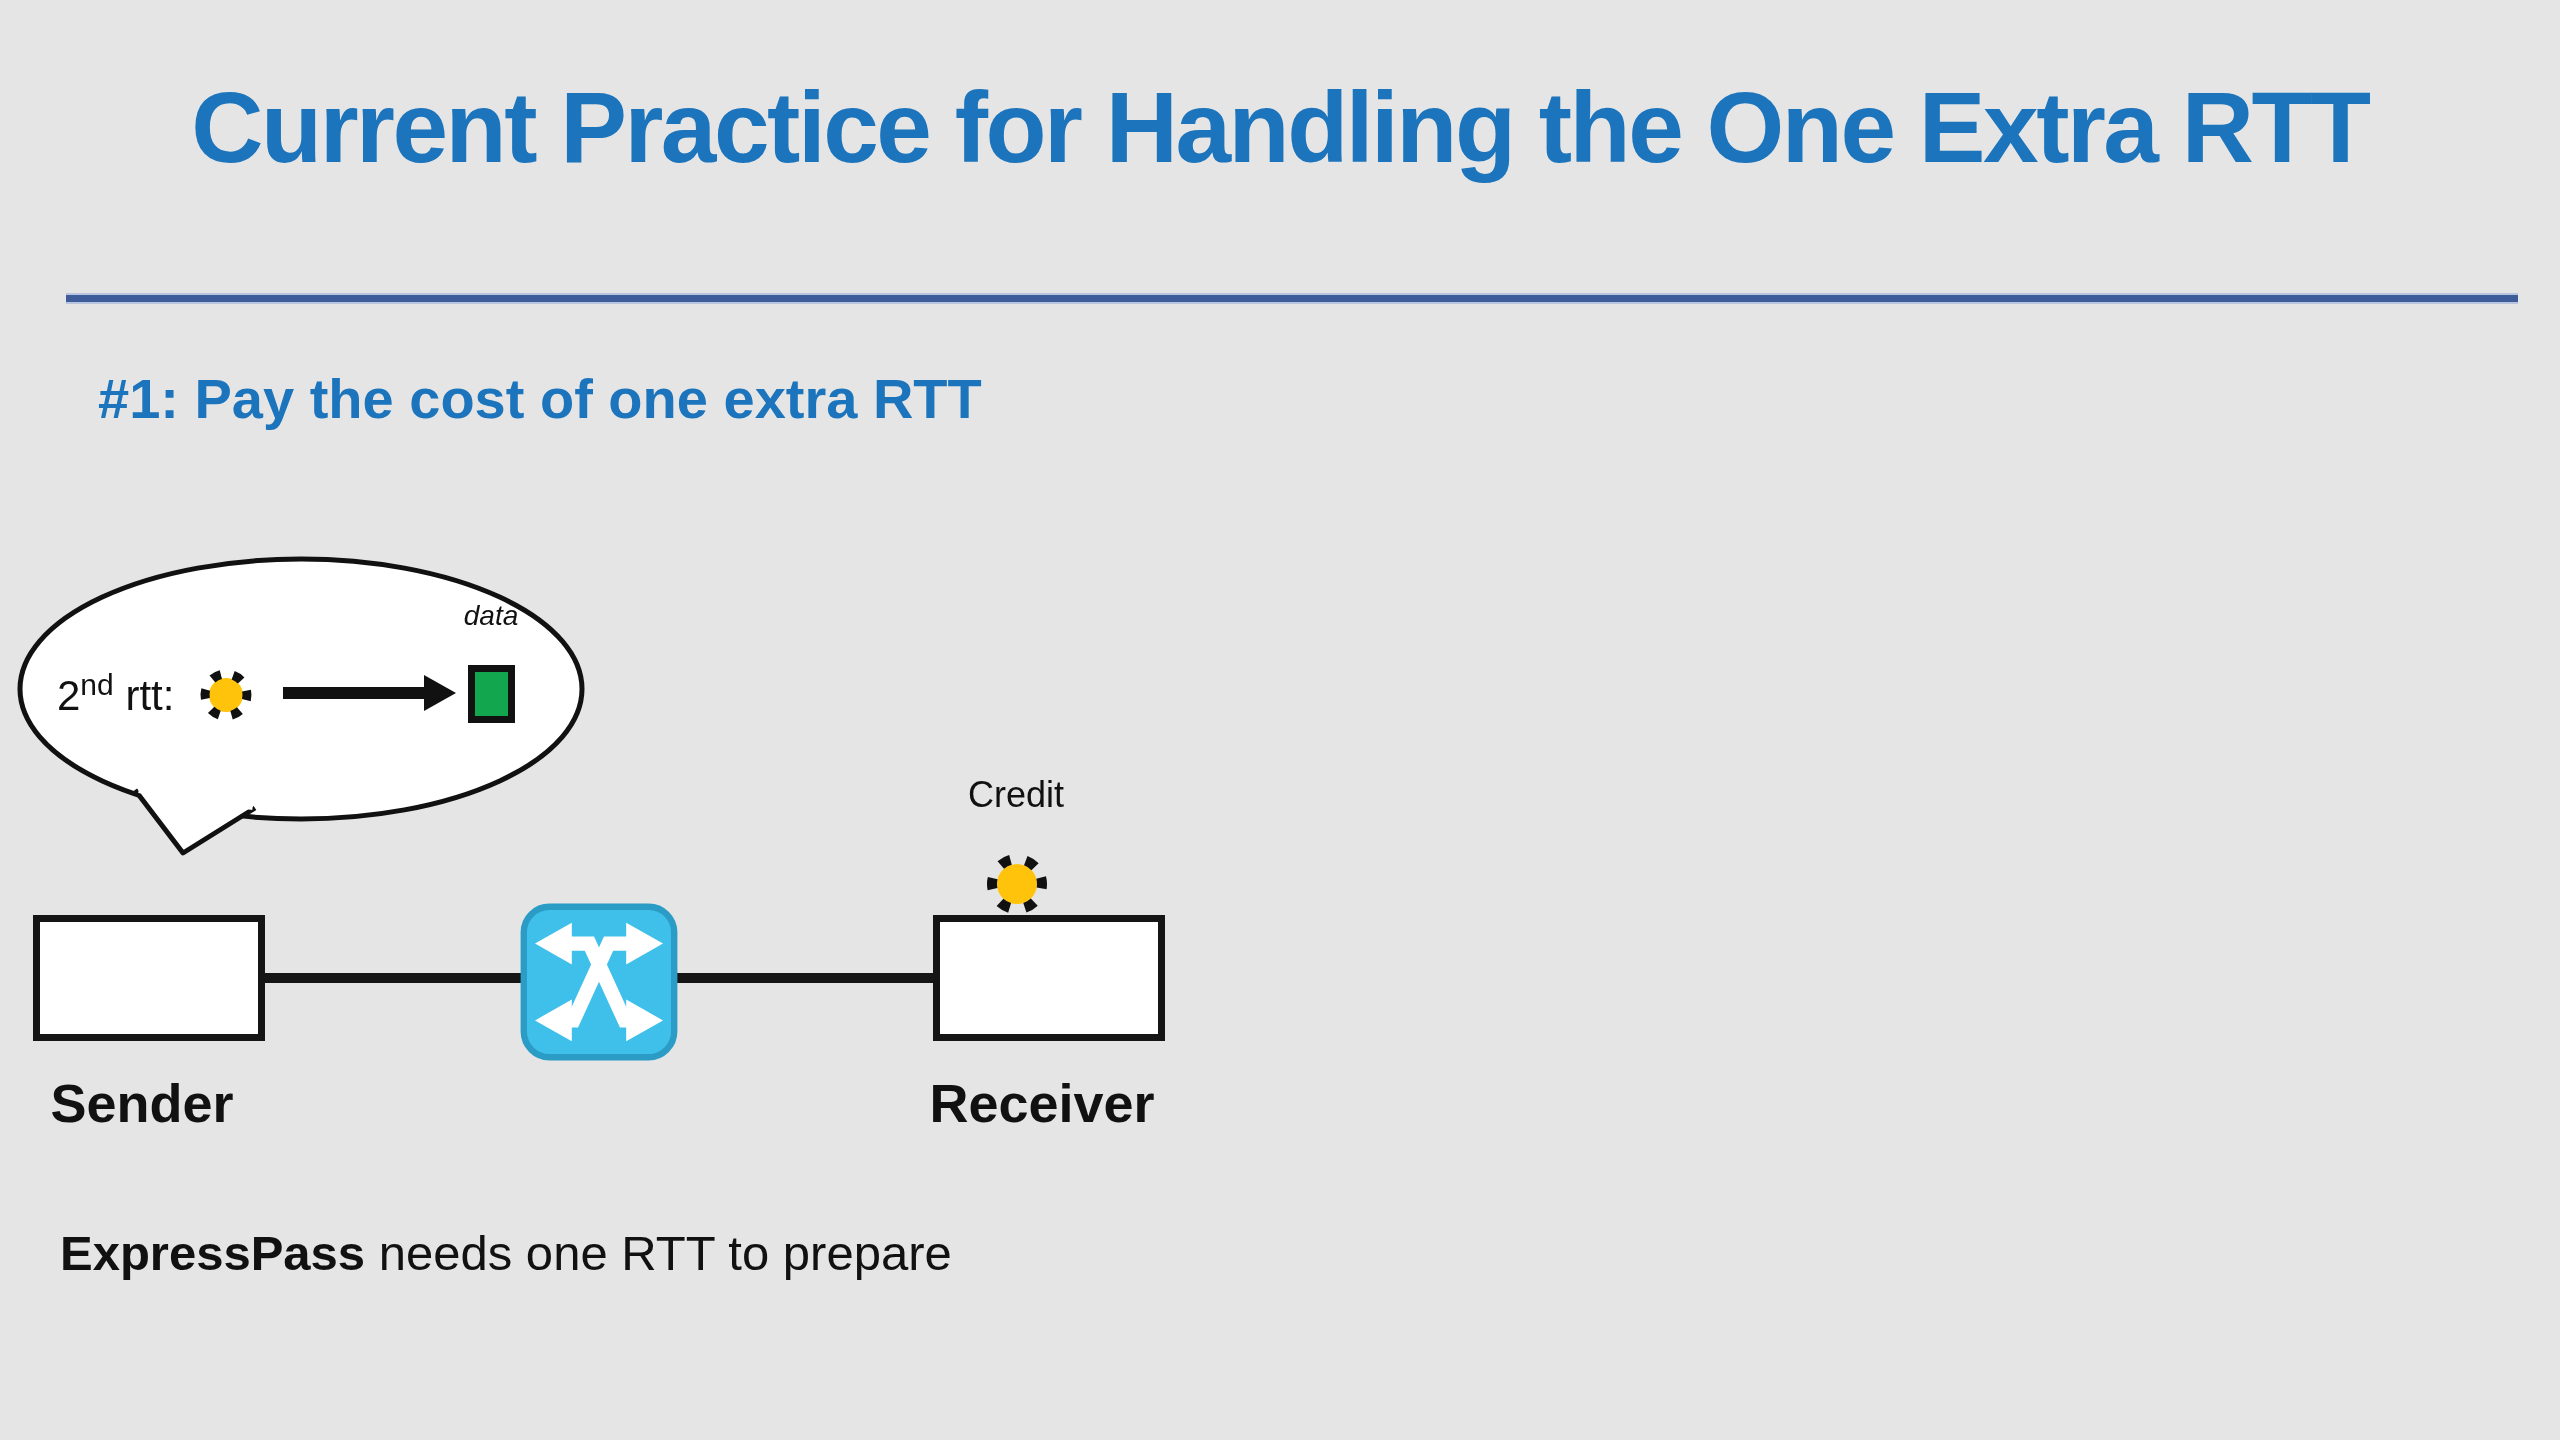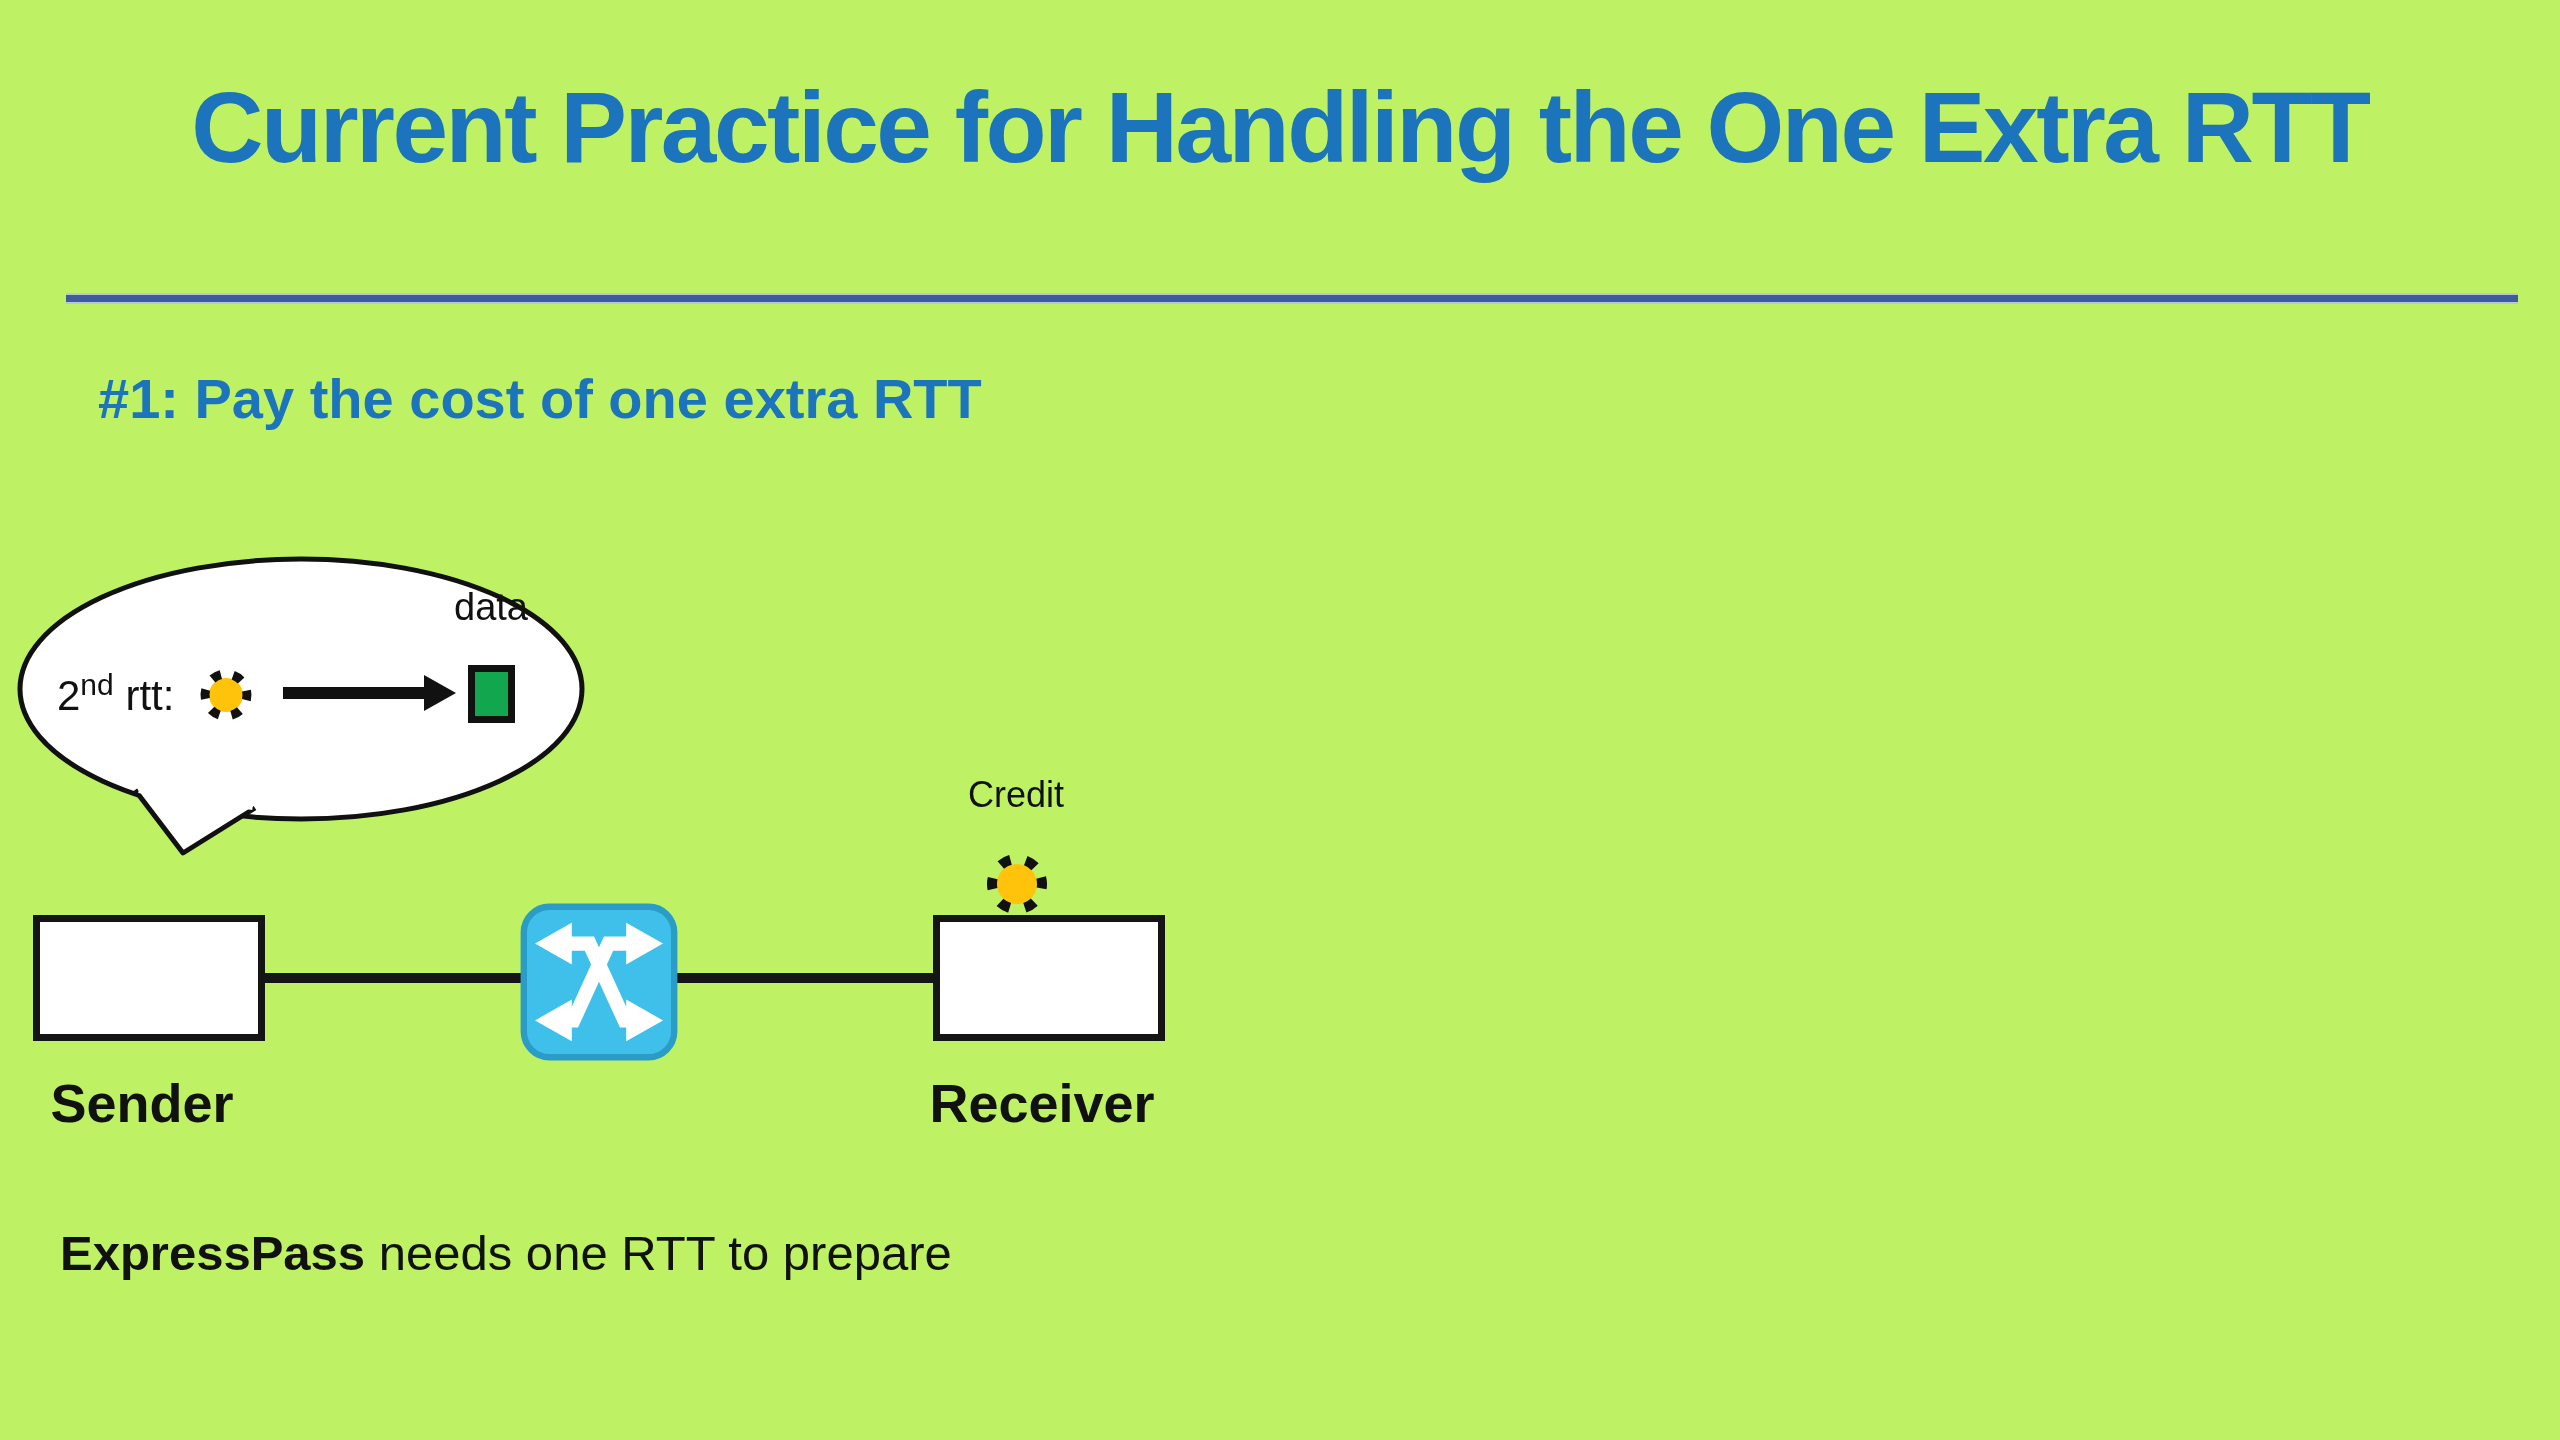--- a/index.html
+++ b/index.html
@@ -1,19 +1,19 @@
 <!DOCTYPE html>
 <html style="--title-blue: #1B74BC; --rule-blue: #3E5C99; --switch-cyan: #3FC0EA; --switch-border: #2B9CC6; --credit-yellow: #FFC30B; --data-green: #12A64E; --ink: #111111;"><head>
 <meta charset="utf-8">
 <style>
   html,body{margin:0;padding:0;background:#ffffff;}
   .slide{
     position:relative;
     width:2560px;height:1440px;
-    background:#bef264;
+    background:#e5e5e5;
     overflow:hidden;
     font-family:"Liberation Sans", sans-serif;
     color:var(--ink,#111);
   }
   
   .title{
     position:absolute;left:0;top:70px;width:2560px;
     text-align:center;
     font-size:100px;font-weight:600;letter-spacing:-2.5px;
     color:var(--title-blue,#1B74BC);
@@ -41,22 +41,22 @@
   .bubble-arrow-shaft{
     position:absolute;left:283px;top:687px;width:144px;height:12px;background:#111;
   }
   .bubble-arrow-head{
     position:absolute;left:424px;top:675px;width:0;height:0;
     border-left:32px solid #111;
     border-top:18px solid transparent;
     border-bottom:18px solid transparent;
   }
   .data-label{
-    position:absolute;left:431px;top:586px;width:120px;
-    text-align:center;font-size:38px;color:#111;
+    position:absolute;left:431px;top:600px;width:120px;
+    text-align:center;font-size:28px;color:#111;font-style:italic;
   }
   .data-rect{
     position:absolute;left:468px;top:665px;width:33px;height:44px;
     background:var(--data-green,#12A64E);
     border:7px solid #111;
   }
   
   .credit-label{
     position:absolute;left:916px;top:774px;width:200px;
     text-align:center;font-size:36px;color:#111;

